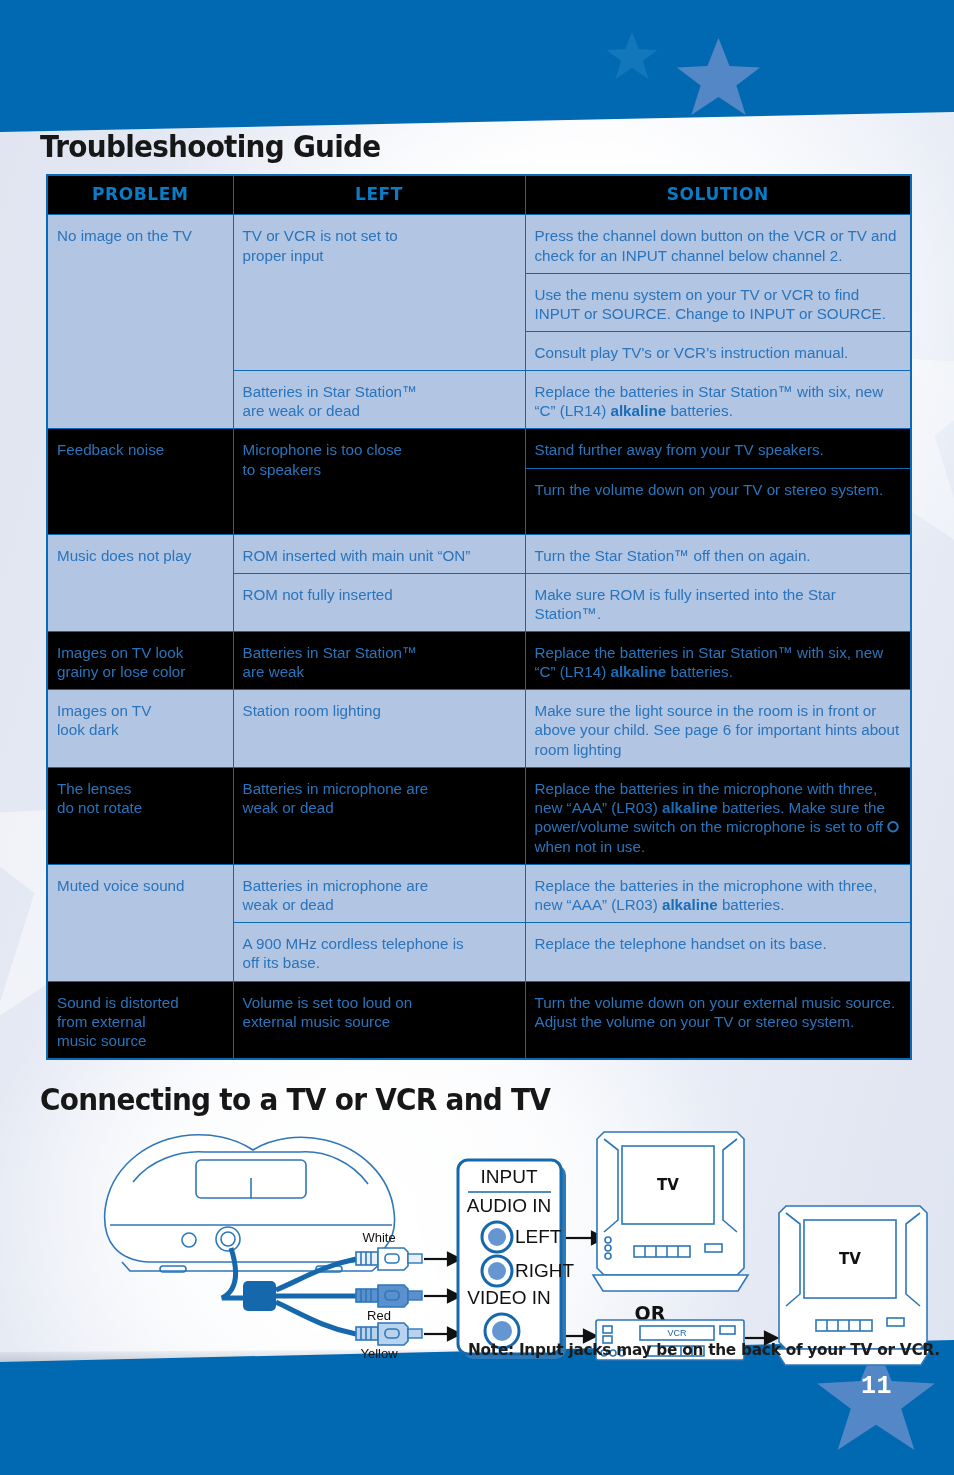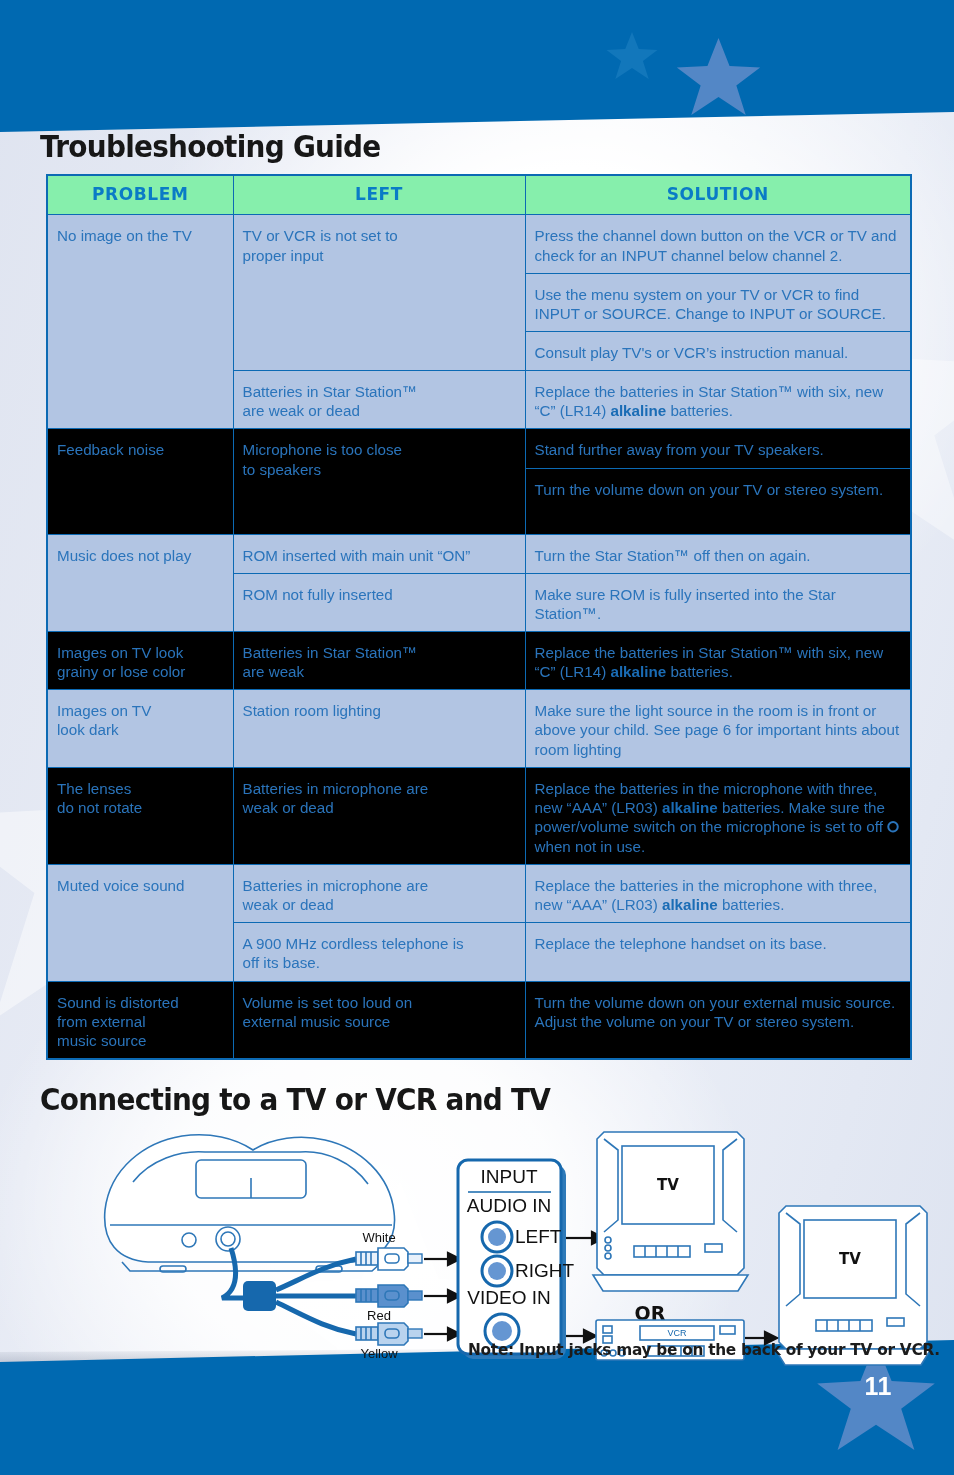--- a/index.html
+++ b/index.html
@@ -45,21 +45,21 @@
   }
   .page-star{
     position:absolute;right:18px;bottom:18px;width:120px;height:115px;z-index:5;
     background:#5387c6;
     clip-path:polygon(50% 0%,63% 34%,99% 36%,71% 58%,82% 94%,50% 72%,18% 94%,29% 58%,1% 36%,37% 34%);
     filter:drop-shadow(5px 6px 6px rgba(0,0,0,.45));
   }
   .page-num{
     position:absolute;right:62px;bottom:74px;z-index:6;
     color:#ffffff;font-size:25px;font-weight:bold;letter-spacing:.5px;
-    font-family:Liberation Sans, sans-serif;
+    font-family:Liberation Mono, monospace;
   }
 
   
   .h-title{
     position:absolute;z-index:6;color:#171717;
     font-family:"DejaVu Sans",sans-serif;
     font-weight:bold;font-size:30px;letter-spacing:-0.8px;
     transform:scaleX(0.90);transform-origin:left center;
     white-space:nowrap;
   }
@@ -74,21 +74,21 @@
   table.tg col.c2{width:292px;}
   table.tg col.c3{width:386px;}
   table.tg th,table.tg td{
     border:1.5px solid #0c6ab4;
     color:#2a74bb;font-size:15.2px;line-height:1.26;
     padding:11px 9px 8px 9px;vertical-align:top;text-align:left;
     font-family:"Liberation Sans",sans-serif;
   }
   table.tg th{
     text-align:center;font-weight:bold;font-size:17px;color:#0a7bc6;
-    letter-spacing:.6px;padding:8px 6px 9px 6px;background:#86efac;
+    letter-spacing:.6px;padding:8px 6px 9px 6px;background:#000000;
     font-family:"DejaVu Sans",sans-serif;vertical-align:middle;
   }
   td.shade,tr.shade>td{background:#b2c5e3;}
   td.plain{background:#000000;}
   td b{font-weight:bold;color:#1a6cb5;text-align:center;}
   .offsym{display:inline-block;font-weight:bold;font-size:15px;}
 
   
   .diagram{position:absolute;left:0px;top:1120px;width:954px;height:260px;z-index:6;}
   .note-text{

